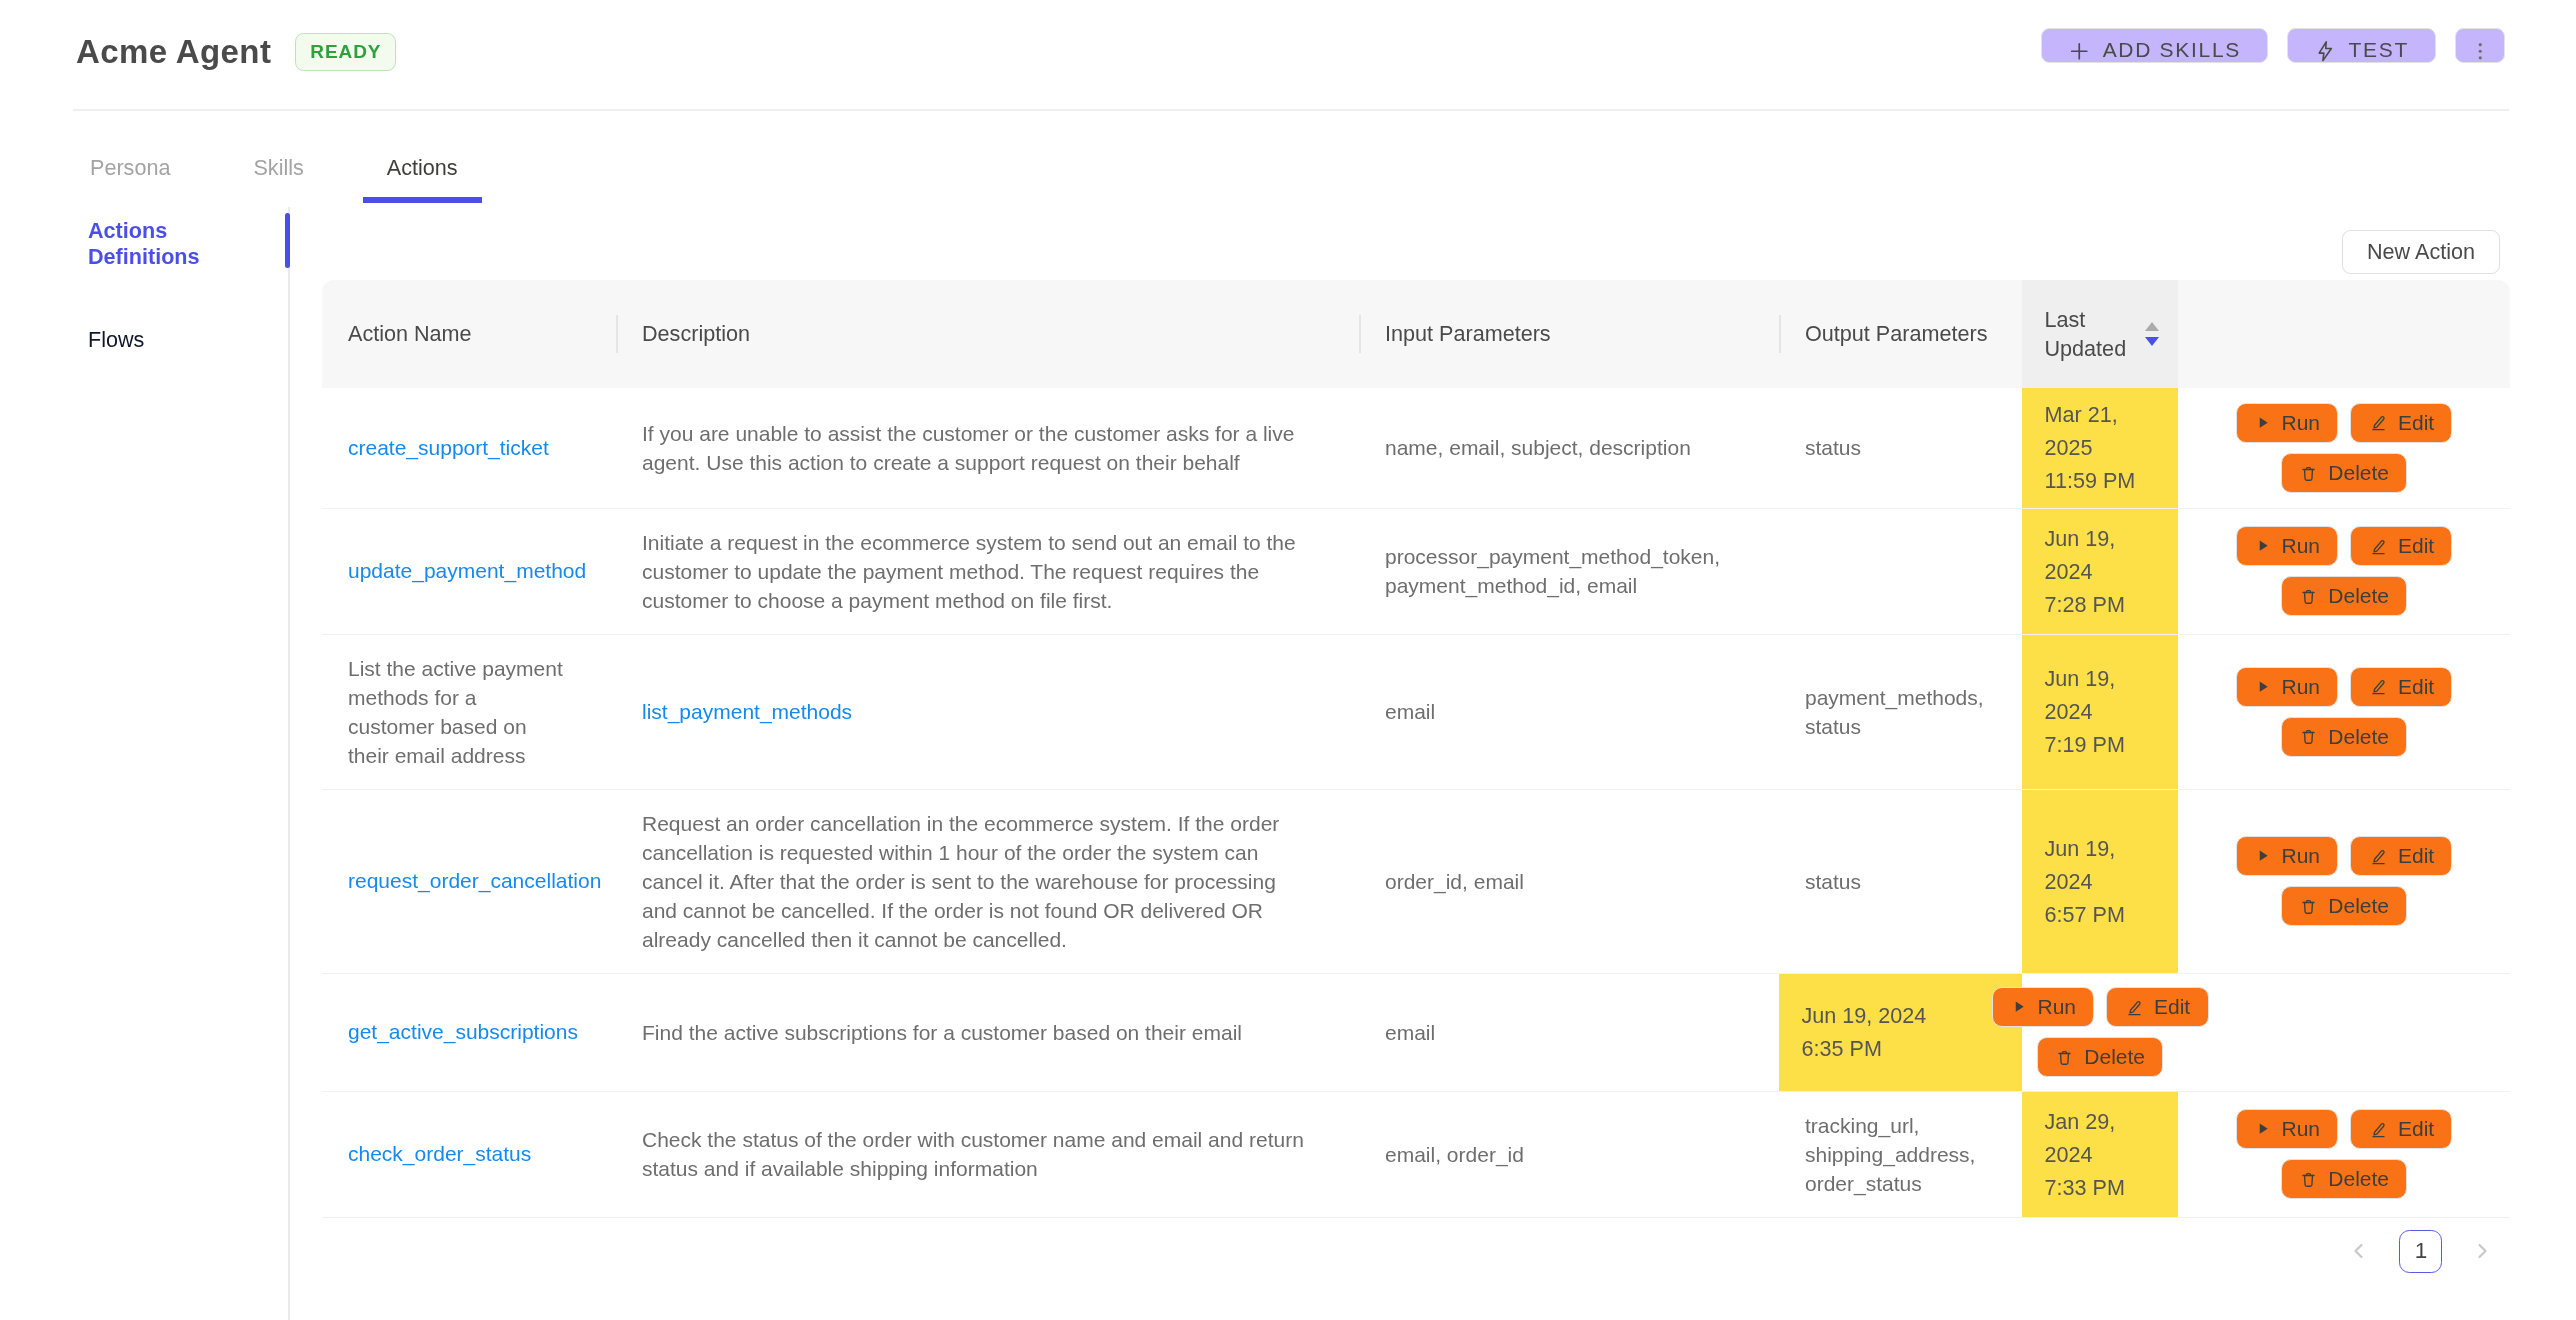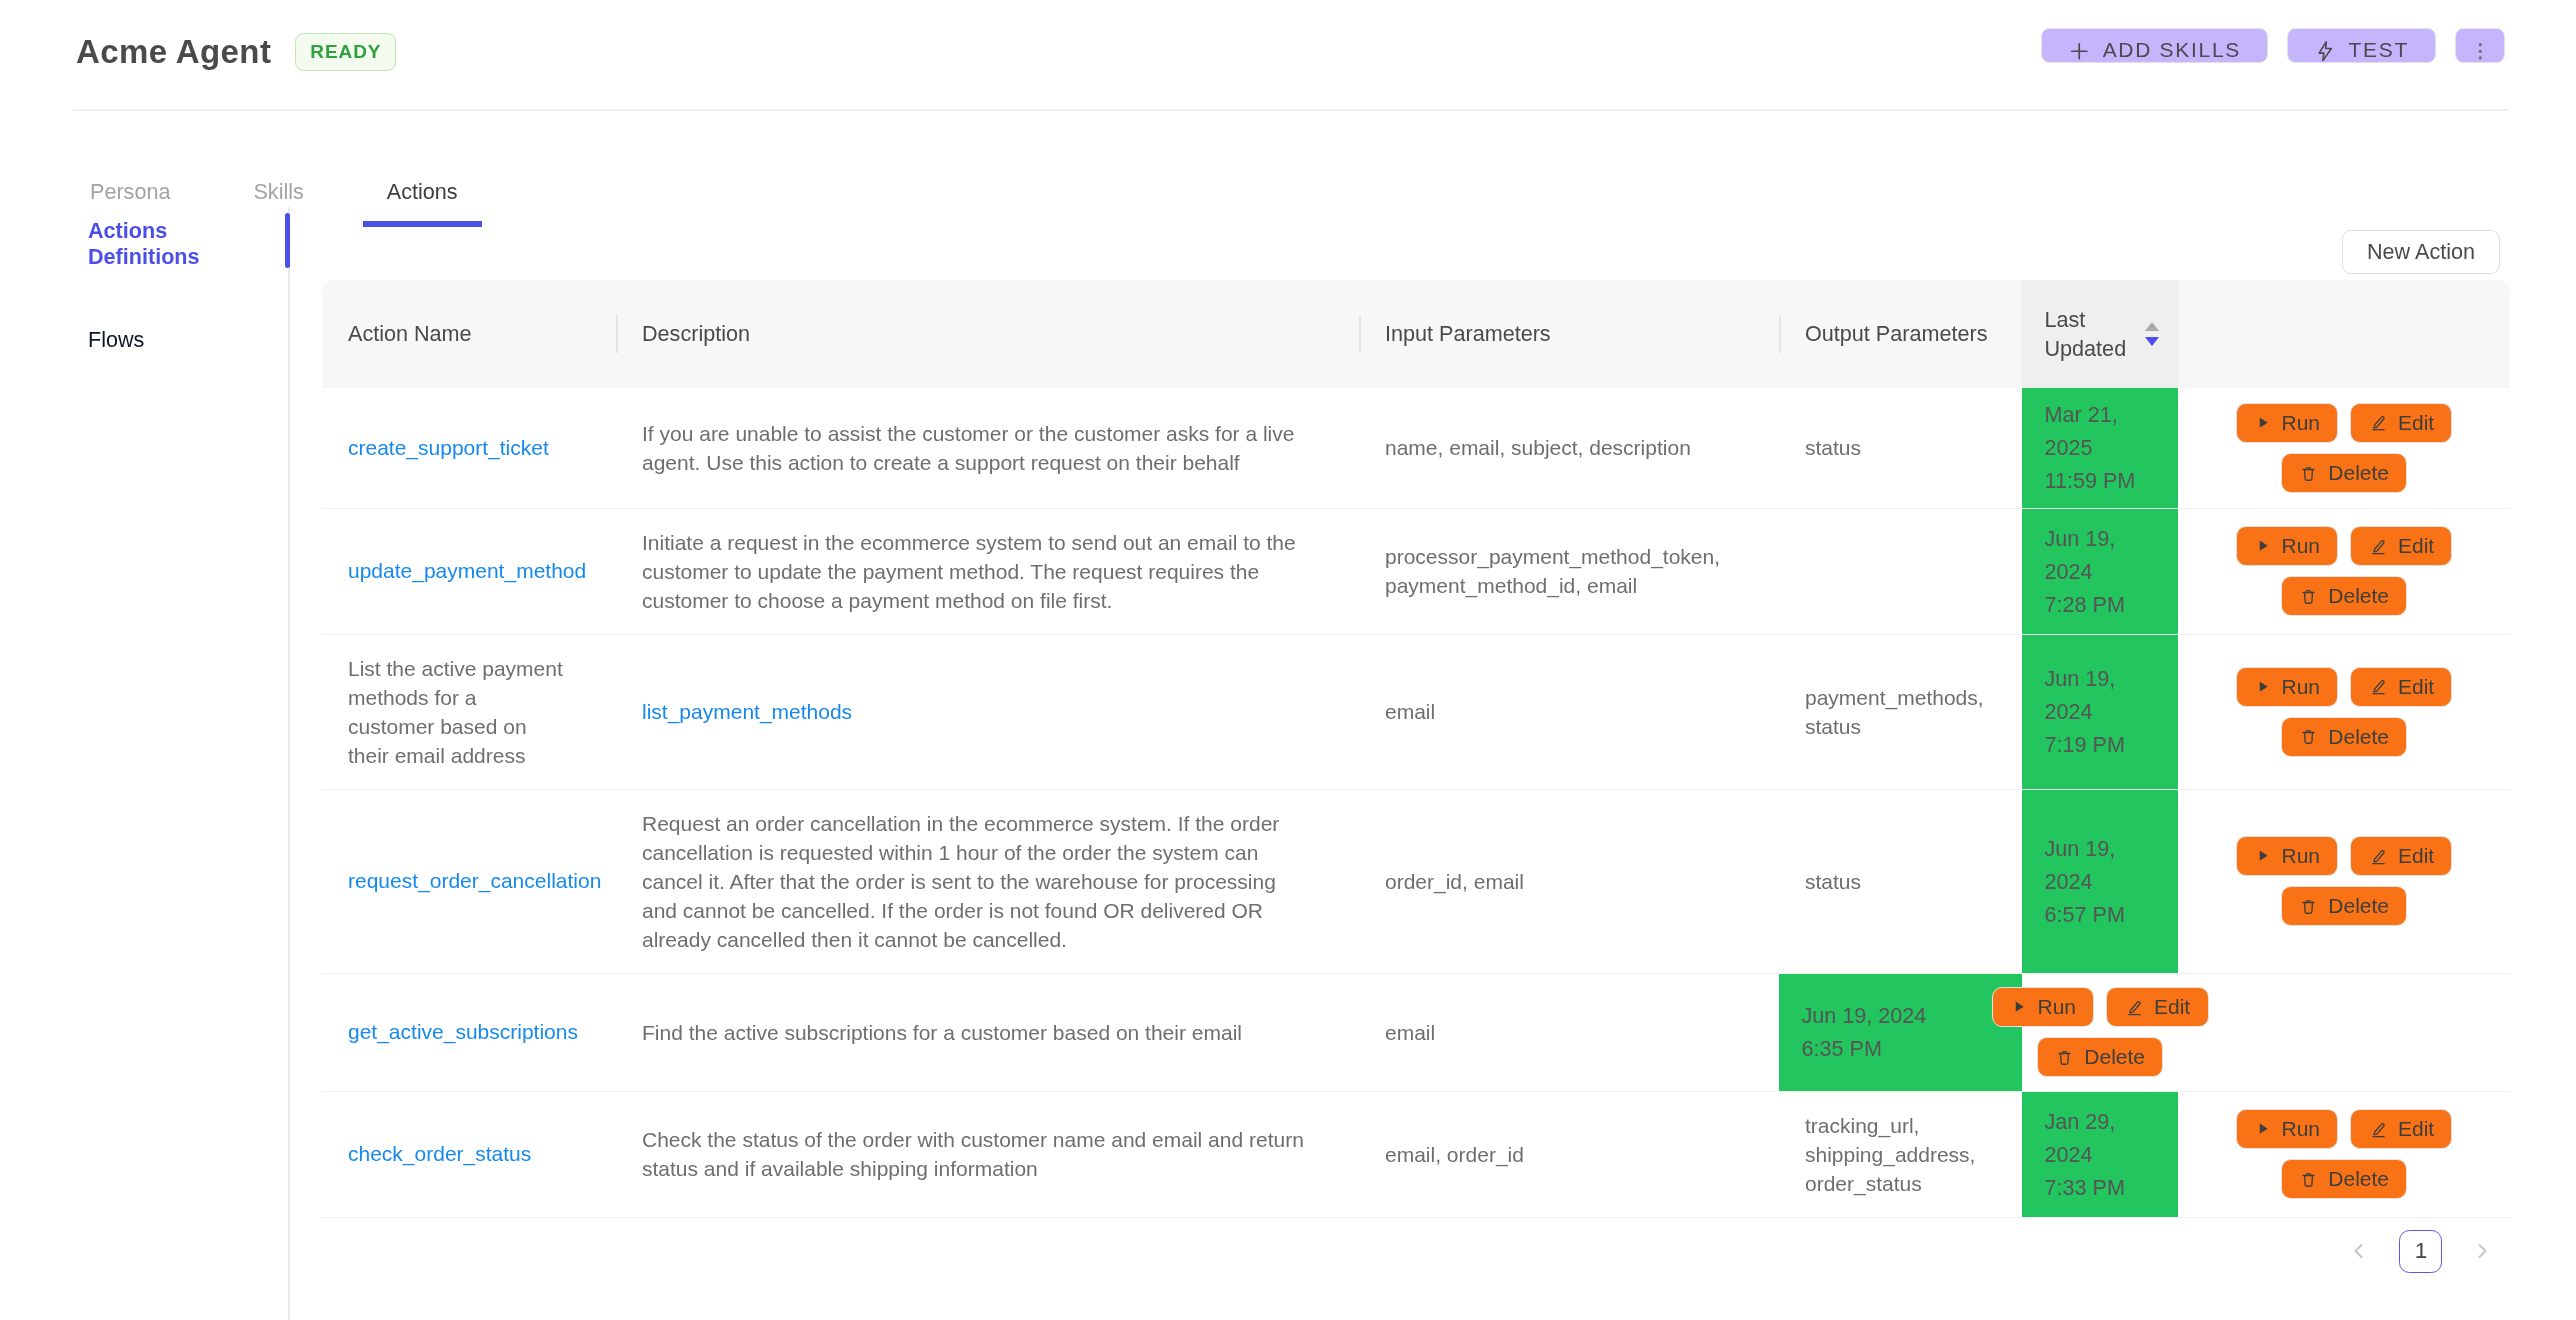--- a/index.html
+++ b/index.html
@@ -19,21 +19,21 @@
   .header-actions { position:absolute; top:28px; right:71px; display:flex; align-items:center; gap:19px; }
   .btn {
     display:inline-flex; align-items:flex-end; justify-content:center; gap:12px;
     height:35px; padding:0 26px; background:#c4b5fd; border:1.7px solid #e3e3e3; border-radius:8.6px;
     font-size:21px; letter-spacing:1.7px; color:#4a4a4a; cursor:pointer; white-space:nowrap;
   }
   .btn.icon-only { width:50px; padding:0; }
   .header-divider { position:absolute; top:109px; left:73px; right:67px; height:1.7px; background:#efefef; }
 
   
-  .tabs { position:absolute; left:66px; top:179px; display:flex; gap:35px; }
+  .tabs { position:absolute; left:66px; top:155px; display:flex; gap:35px; }
   .tab { font-size:21.6px; color:#a3a3a3; padding:0 24px 15.6px 24px; cursor:pointer; border-bottom:6px solid transparent; }
   .tab.active { color:#3e3e3c; border-bottom-color:#4b4fe8; }
 
   
   .v-divider { position:absolute; left:288px; top:207px; bottom:0; width:1.7px; background:#eaeaea; }
   .v-divider-accent { position:absolute; left:285px; top:213px; width:5.2px; height:55px; background:#4b4fe8; border-radius:2.6px; }
   .side-nav { position:absolute; left:88px; top:218px; width:190px; }
   .side-item { font-size:21.6px; color:#0f172a; margin-bottom:57px; cursor:pointer; }
   .side-item.active { color:#4b4fe8; font-weight:600; }
 
@@ -54,21 +54,21 @@
   .th-updated .lbl { max-width:86px; line-height:29px; }
   .sort { display:flex; flex-direction:column; gap:5.2px; }
   .tri-up { width:0; height:0; border-left:7px solid transparent; border-right:7px solid transparent; border-bottom:9.5px solid #ababab; }
   .tri-down { width:0; height:0; border-left:7px solid transparent; border-right:7px solid transparent; border-top:9.5px solid #4b4fe8; }
 
   .trow { align-items:center; border-bottom:1.7px solid #f1f1f1; min-height:118px; }
   .td { padding:19px 26px; }
   .td-name { font-size:21px; color:#1589ee; cursor:pointer; white-space:nowrap; }
   .td-desc { font-size:21px; line-height:29px; color:#6e6e6e; padding-right:50px; }
   .td-params { font-size:21px; line-height:29px; color:#6e6e6e; padding-right:41px; }
-  .td-updated { align-self:stretch; background:#22c55e; display:flex; align-items:center; font-size:21.6px; line-height:33px; color:#555; padding:10.4px 10.4px 10.4px 22.5px; }
+  .td-updated { align-self:stretch; background:#fde047; display:flex; align-items:center; font-size:21.6px; line-height:33px; color:#555; padding:10.4px 10.4px 10.4px 22.5px; }
   .td-actions { display:flex; flex-direction:column; align-items:center; gap:10.4px; padding:0 14px; }
   .chip-line { display:flex; gap:12px; }
   .chip {
     display:inline-flex; align-items:center; gap:10.4px; height:40px; padding:0 17.3px;
     border:1.7px solid #e2e2e2; border-radius:10px; background:#f97316; font-size:21px; color:#3e3e3c; cursor:pointer;
   }
 
   .pagination { display:flex; align-items:center; justify-content:flex-end; gap:28px; margin-top:12px; padding-right:15.6px; }
   .page-chevron { background:none; border:none; cursor:pointer; display:flex; align-items:center; }
   .page-box {

